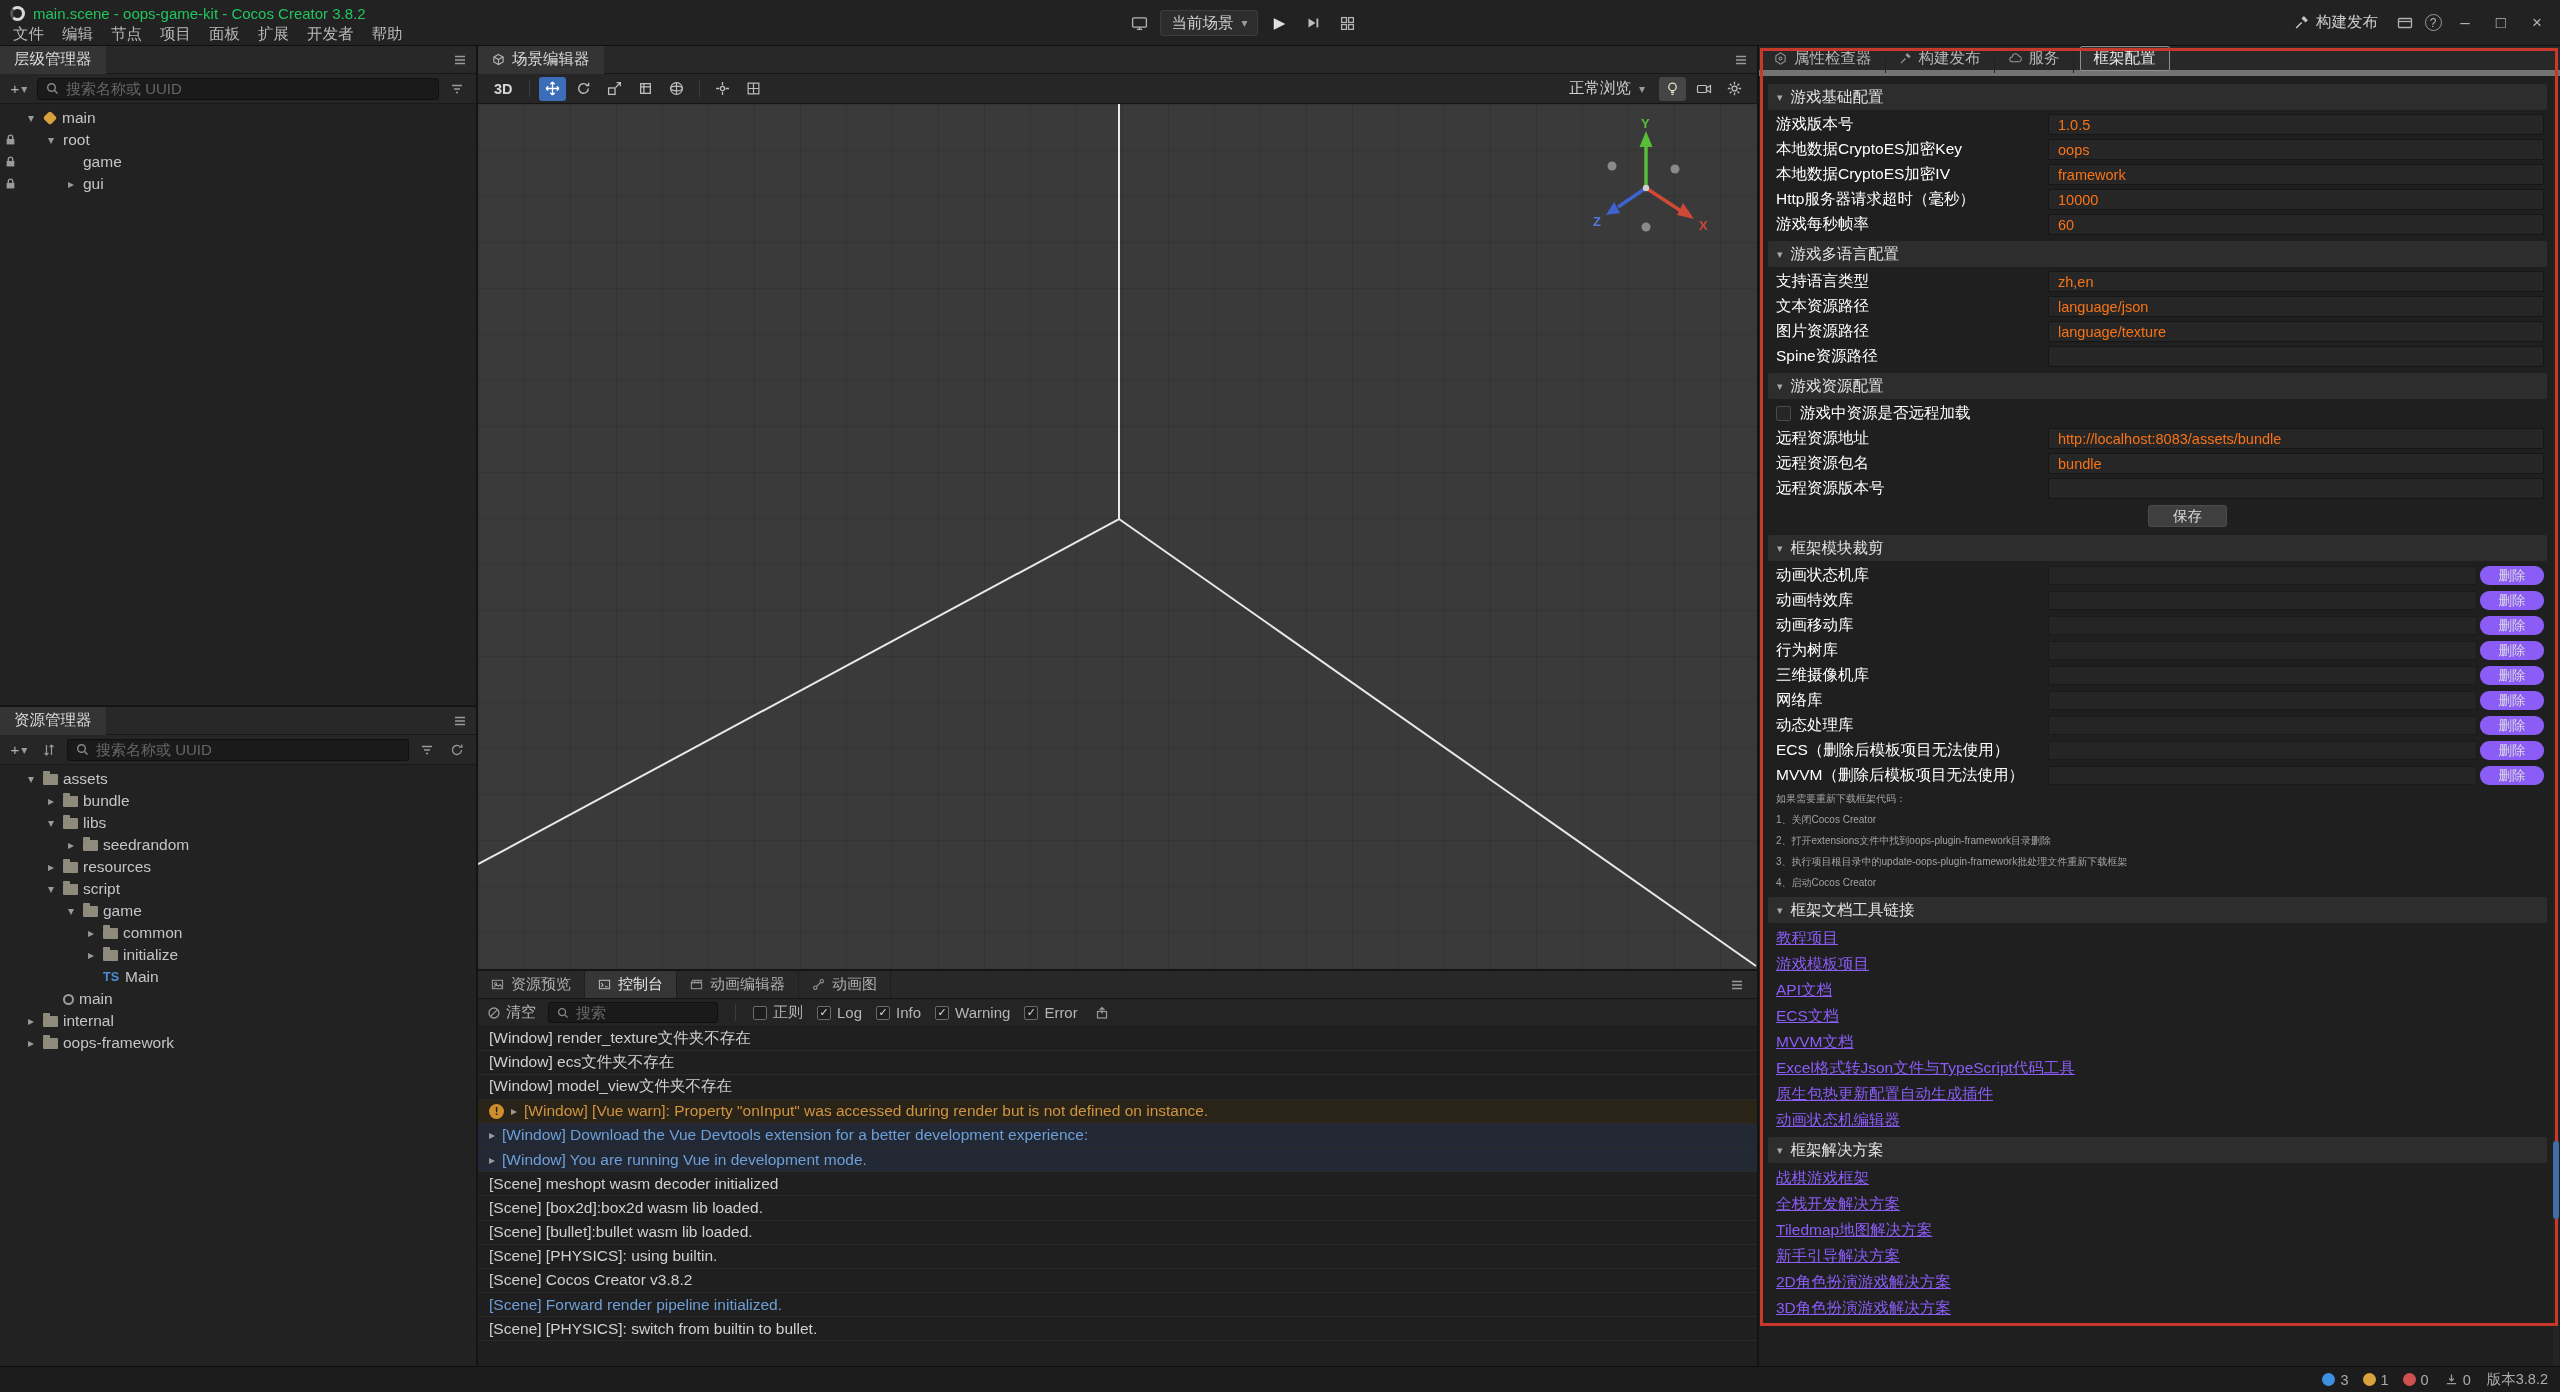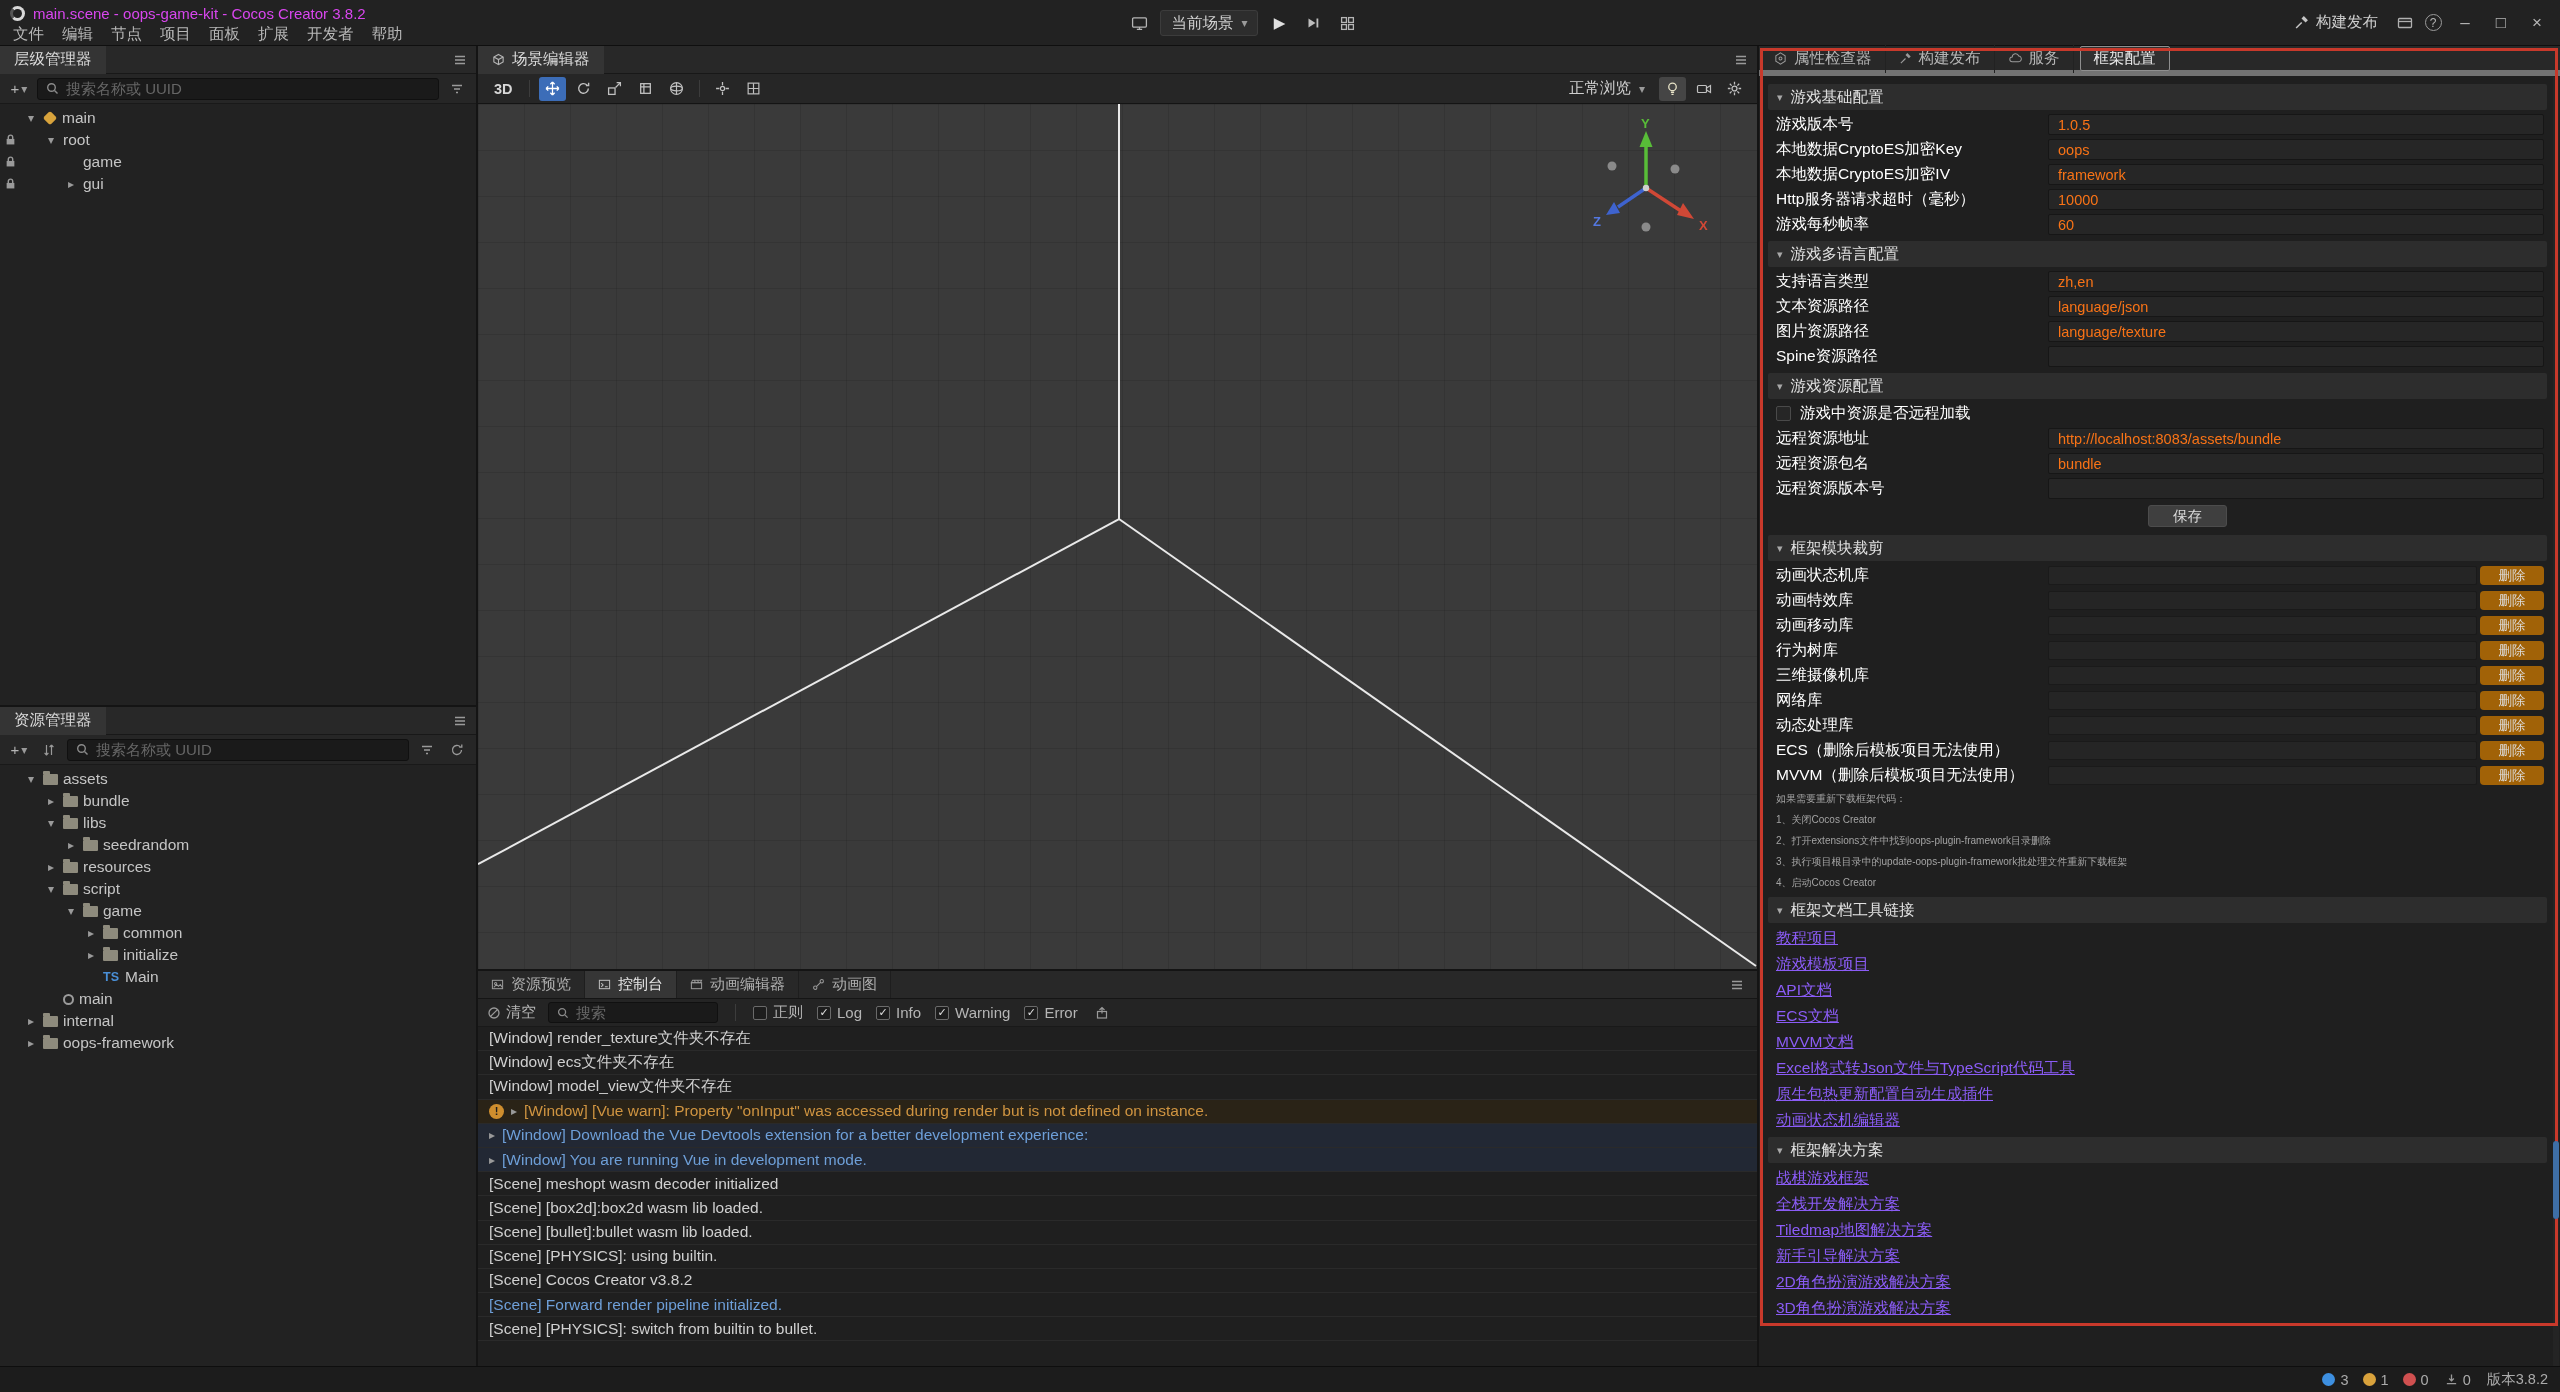--- a/index.html
+++ b/index.html
@@ -6,21 +6,21 @@
   html,body{width:2560px;height:1392px;overflow:hidden;background:#141414;}
   body{font-family:"Liberation Sans","DejaVu Sans",sans-serif;color:#c8c8c8;font-size:17px;}
   svg{display:block;}
   .app{width:2560px;height:1392px;display:flex;flex-direction:column;background:#1d1d1d;}
 
   
   .titlebar{height:46px;background:#222222;border-bottom:1px solid #0f0f0f;display:flex;justify-content:space-between;position:relative;flex-shrink:0;}
   .tb-left{padding:4px 0 0 10px;}
   .title-row{display:flex;align-items:center;gap:8px;height:19px;}
   .logo{width:15px;height:15px;border-radius:50%;border:3px solid #d9d9d9;border-left-color:#555;display:inline-block;}
-  .win-title{font-size:15px;color:#d946ef;white-space:nowrap;}
+  .win-title{font-size:15px;color:#22c55e;white-space:nowrap;}
   .menu-row{display:flex;align-items:center;height:22px;margin-left:-6px;}
   .menu-item{padding:0 9px;font-size:15.5px;color:#b8b8b8;cursor:default;}
   .tb-center{position:absolute;left:44%;top:0;height:46px;display:flex;align-items:center;gap:8px;}
   .icon-btn{min-width:26px;height:26px;display:inline-flex;align-items:center;justify-content:center;color:#bdbdbd;border-radius:3px;}
   .select{display:flex;align-items:center;gap:8px;background:#2d2d2d;border:1px solid #3c3c3c;border-radius:3px;height:26px;padding:0 10px;font-size:15.5px;color:#cfcfcf;}
   .caret-glyph{font-size:12px;color:#9a9a9a;}
   .play{color:#e0e0e0;font-size:15px;}
   .tb-right{display:flex;align-items:center;padding-right:6px;gap:2px;}
   .build-btn{display:flex;align-items:center;gap:7px;padding:0 12px;height:30px;font-size:15.5px;color:#cdcdcd;}
   .help-circle{width:17px;height:17px;border-radius:50%;border:1.5px solid #9a9a9a;color:#b5b5b5;font-size:12px;display:flex;align-items:center;justify-content:center;}
@@ -100,21 +100,21 @@
   .sec-head{height:26px;display:flex;align-items:center;gap:8px;background:#2d2d2d;margin:4px 0 2px;padding:0 9px;font-size:15.5px;color:#e2e2e2;border-radius:2px;}
   .sec-caret{font-size:11px;color:#a8a8a8;}
   .frow{height:25px;display:flex;align-items:center;padding-left:8px;}
   .flabel{width:272px;flex-shrink:0;font-size:15.5px;color:#ffffff;white-space:nowrap;overflow:hidden;}
   .finput{flex:1;height:21px;background:#262626;border:1px solid #161616;border-radius:2px;padding:0 9px;font-size:14.5px;color:#f97316;display:flex;align-items:center;margin-right:3px;white-space:nowrap;overflow:hidden;}
   .ckbox{width:15px;height:15px;background:#262626;border:1px solid #4a4a4a;border-radius:2px;margin-right:9px;flex-shrink:0;}
   .btn-row{height:30px;display:flex;align-items:center;padding-left:8px;}
   .save-btn{margin-left:372px;height:22px;padding:0 24px;background:#3f3f3f;border:1px solid #4c4c4c;border-radius:3px;color:#ddd;font-size:14.5px;display:flex;align-items:center;}
   .mrow{height:25px;display:flex;align-items:center;padding-left:8px;}
   .mbar{flex:1;height:19px;background:#252525;border:1px solid #1a1a1a;border-radius:2px;}
-  .del-btn{width:64px;height:19px;margin:0 3px 0 3px;background:#a16207;border-radius:4px;color:#ddd;font-size:13.5px;display:flex;align-items:center;justify-content:center;}
+  .del-btn{width:64px;height:19px;margin:0 3px 0 3px;background:#8b5cf6;border-radius:9px;color:#ddd;font-size:13.5px;display:flex;align-items:center;justify-content:center;}
   .note{height:21px;line-height:21px;padding-left:8px;font-size:10px;color:#a3a3a3;white-space:nowrap;overflow:hidden;}
   .link{height:26px;line-height:26px;padding-left:8px;font-size:15.5px;color:#8b5cf6;text-decoration:underline;white-space:nowrap;cursor:pointer;}
   .red-box{position:absolute;top:2px;left:1px;right:2px;bottom:40px;border:3px solid #c8392b;pointer-events:none;z-index:40;}
   .insp-scrolltrack{position:absolute;right:1px;top:31px;bottom:0;width:6px;background:#242424;}
   .insp-scrollthumb{position:absolute;right:1px;top:1095px;width:6px;height:78px;background:#3e6ea5;border-radius:3px;z-index:41;}
 
   
   .statusbar{height:26px;background:#1c1c1c;border-top:1px solid #0e0e0e;display:flex;align-items:center;justify-content:flex-end;gap:16px;padding:0 12px;font-size:14.5px;color:#ababab;flex-shrink:0;}
   .count{display:flex;align-items:center;gap:5px;}
   .dot{width:13px;height:13px;border-radius:50%;display:inline-block;}

